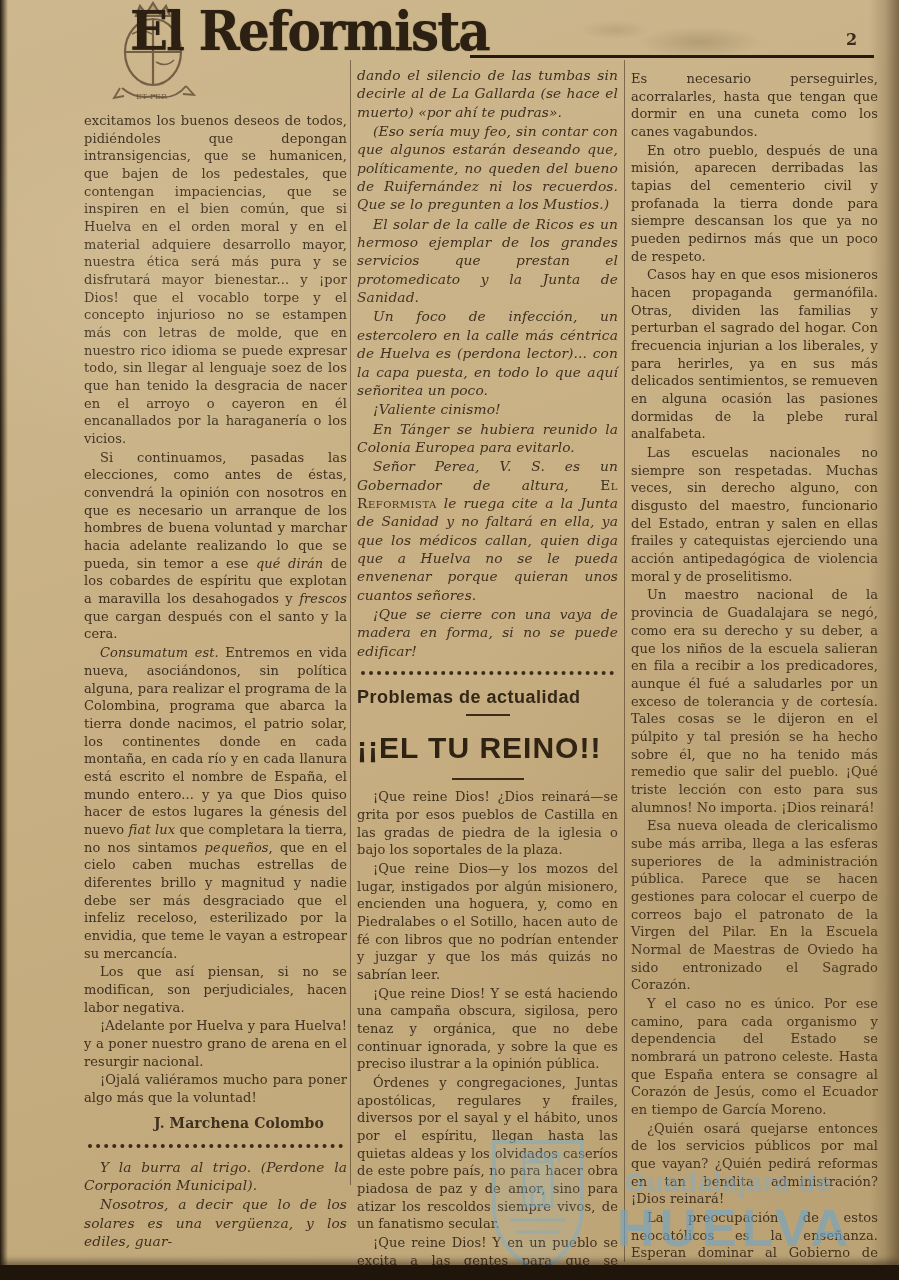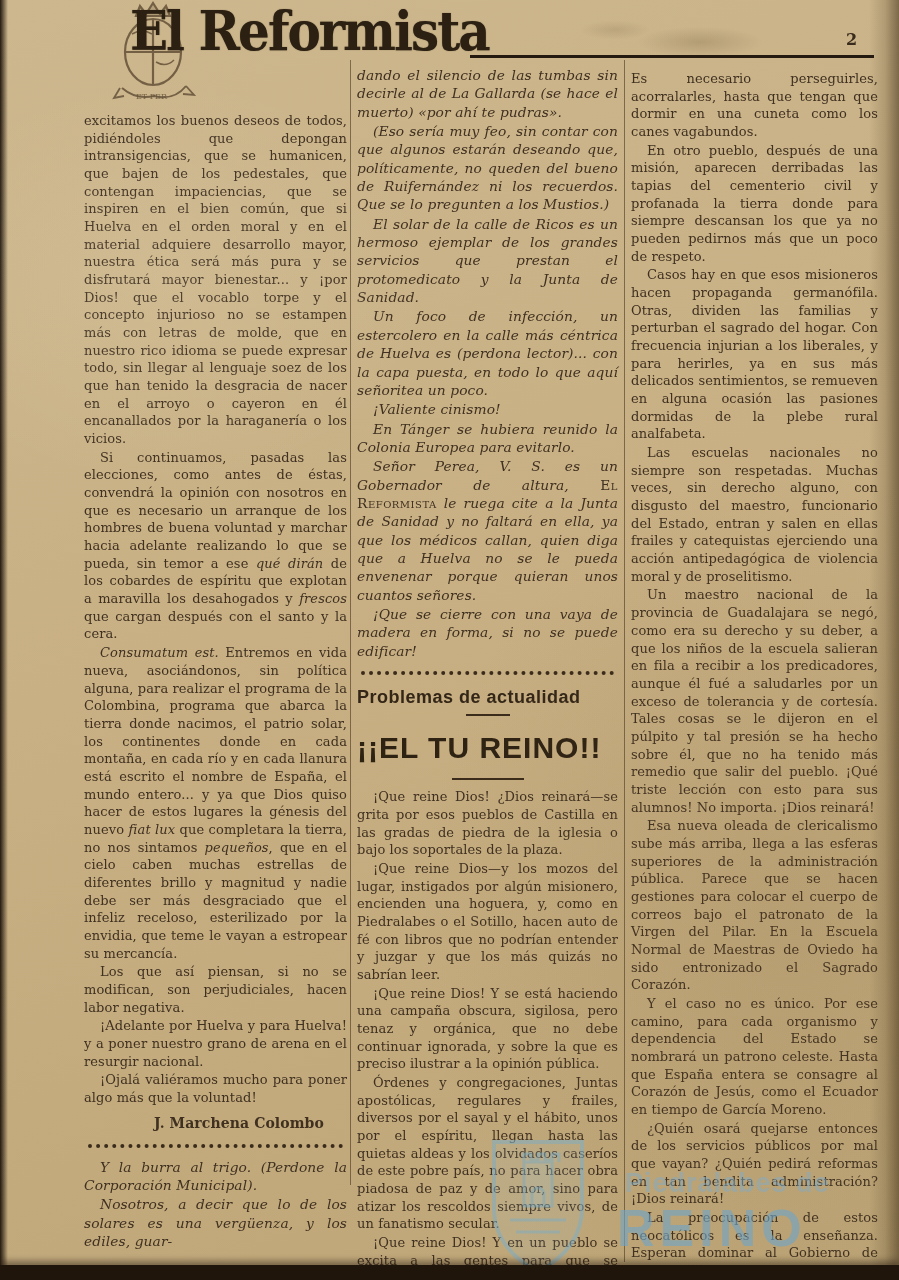--- a/index.html
+++ b/index.html
@@ -149,19 +149,19 @@
     <svg class="wm-shield" viewBox="0 0 104 142" fill="none">
       <g stroke="#7fb0c8" stroke-width="4" fill="rgba(160,200,222,.18)">
         <path d="M8 6 H96 V72 Q96 112 52 136 Q8 112 8 72 Z"></path>
         <rect x="38" y="26" width="28" height="44" fill="rgba(160,200,222,.28)" stroke-width="3"></rect>
         <path d="M38 26 v-8 h7 v6 h7 v-6 h7 v6 h7 v-6 h7 v8" stroke-width="3"></path>
         <path d="M46 70 v-12 a6 6 0 0 1 12 0 v12" stroke-width="3"></path>
         <path d="M24 84 h56" stroke-width="3"></path>
         <path d="M30 96 h44" stroke-width="3"></path>
       </g>
     </svg>
-    <div class="wm-line1">Piedralabes de</div>
-    <div class="wm-line2">REINO</div>
+    <div class="wm-line1">Guadalajara de</div>
+    <div class="wm-line2">HUELVA</div>
   </div>
 
   <div class="shading"></div>
   <div class="bottom-band"></div>
 </div>
 
 </body></html>

